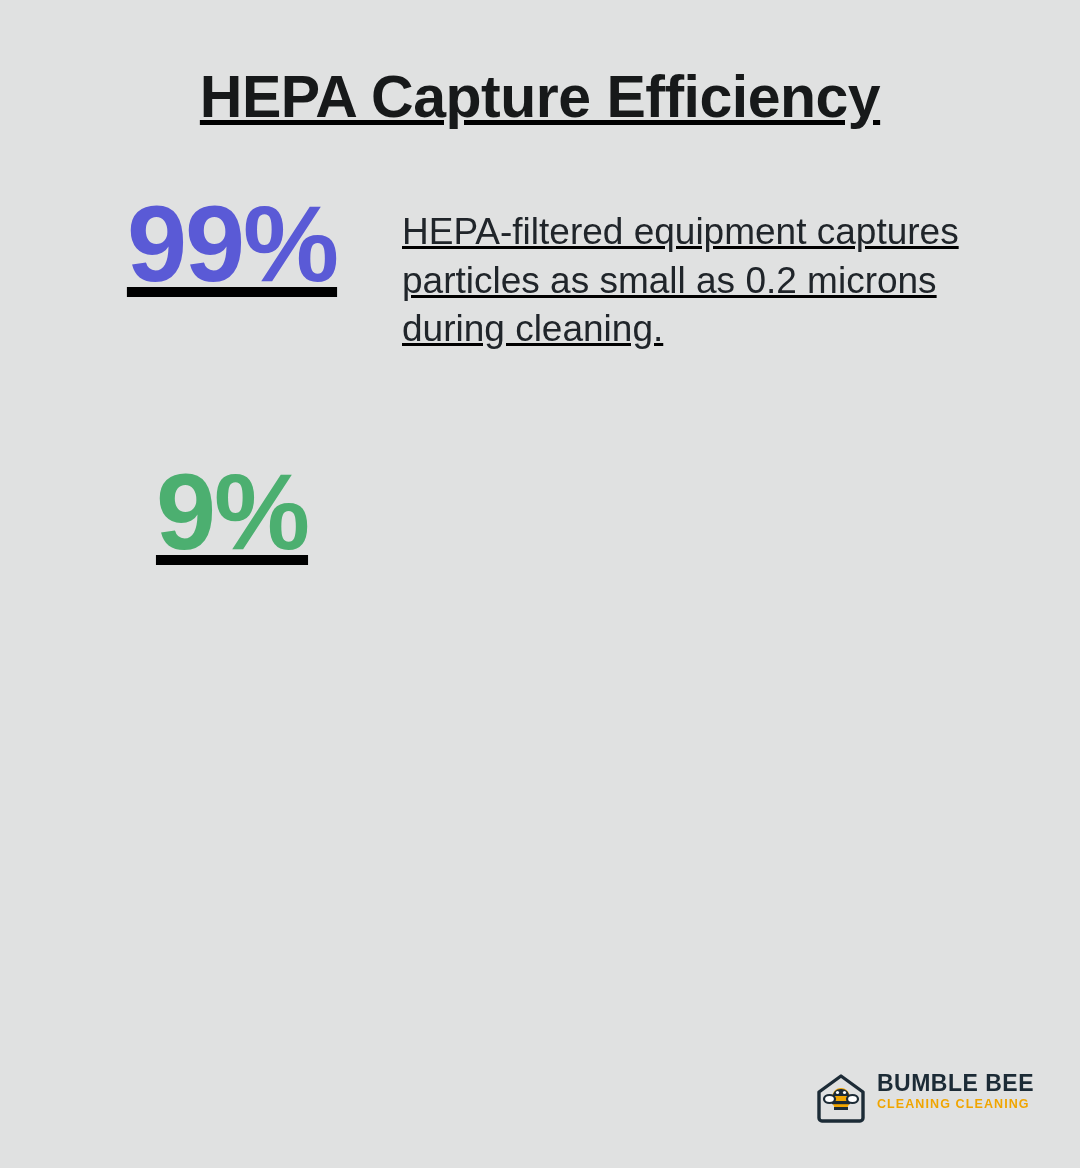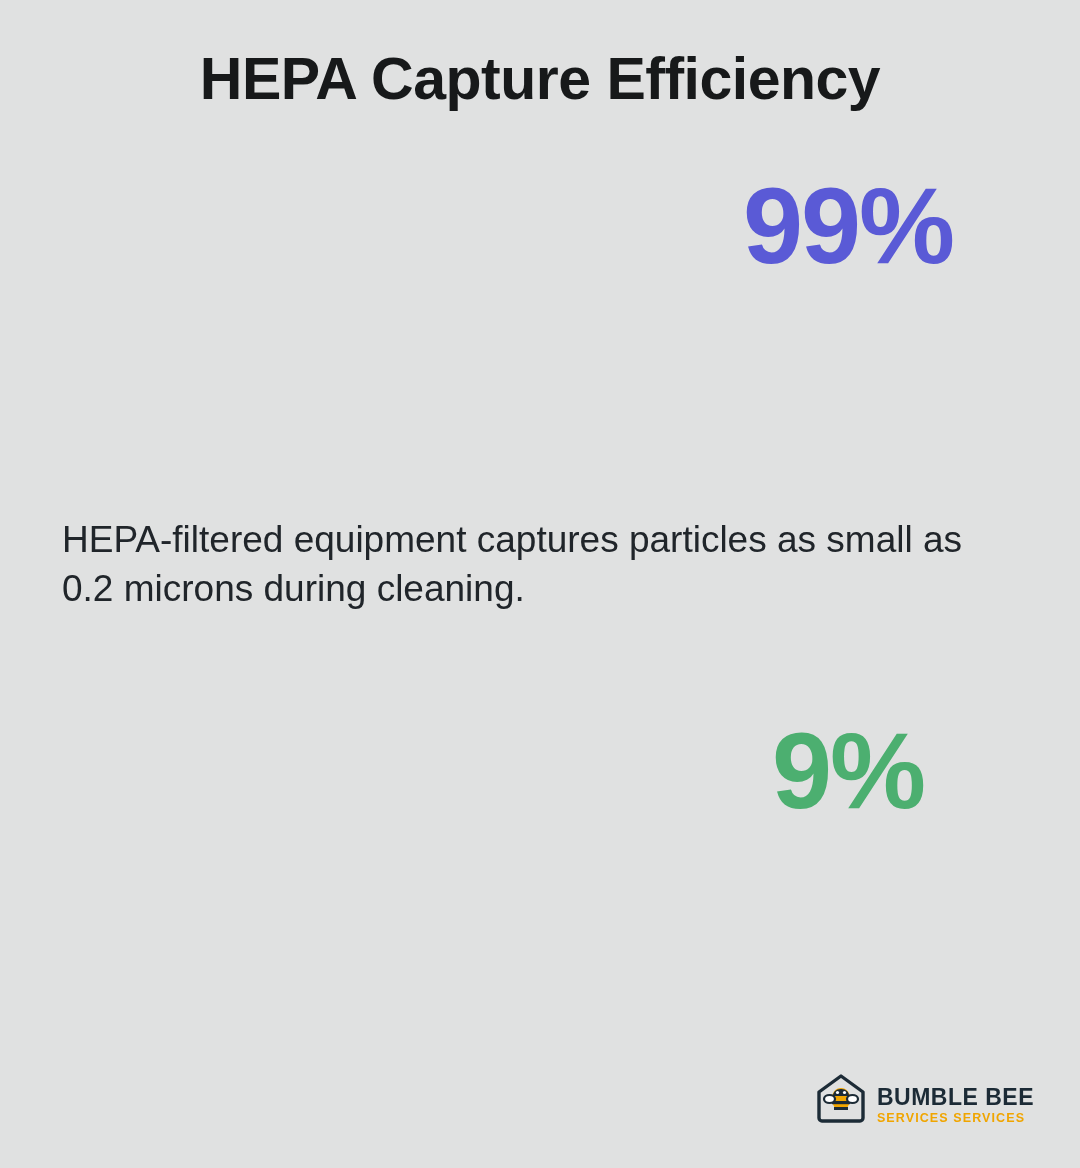--- a/index.html
+++ b/index.html
@@ -11,39 +11,39 @@
     height: 1168px;
     background: #e0e1e1;
     font-family: "Liberation Sans", sans-serif;
     overflow: hidden;
     position: relative;
   }
   .infographic {
     width: 1080px;
     height: 1168px;
     box-sizing: border-box;
-    padding: 48px 62px 40px 62px;
+    padding: 66px 62px 40px 62px;
     display: flex;
     flex-direction: column;
     position: relative;
+    text-decoration: underline;
   }
   .title {
     font-size: 59px;
     font-weight: bold;
     color: #17191a;
     text-align: center;
     letter-spacing: -0.5px;
     line-height: 1.08;
     margin: 0 0 74px 0;
   }
   .stat-row {
     display: flex;
-    align-items: flex-end;
+    align-items: flex-start;
     margin-bottom: 24px;
-    flex-direction: column;
   }
   .stat-row.second {
     margin-top: 94px;
   }
   .stat-value {
     width: 340px;
     flex: 0 0 340px;
     font-size: 108px;
     font-weight: bold;
     line-height: 1.0;
@@ -59,21 +59,21 @@
     line-height: 1.32;
     color: #20252a;
     padding-top: 4px;
     padding-right: 30px;
   }
   .logo {
     position: absolute;
     right: 46px;
     bottom: 44px;
     display: flex;
-    align-items: flex-end;
+    align-items: flex-start;
     gap: 10px;
   }
   .logo-mark {
     width: 52px;
     height: 52px;
     flex: 0 0 52px;
   }
   .logo-text {
     display: flex;
     flex-direction: column;
@@ -119,17 +119,17 @@
         <rect x="17" y="29" width="18" height="3.2" fill="#1c2b36"></rect>
         <rect x="19" y="35" width="14" height="3" fill="#1c2b36"></rect>
         <circle cx="22.5" cy="20.5" r="1.6" fill="#ffffff"></circle>
         <circle cx="29.5" cy="20.5" r="1.6" fill="#ffffff"></circle>
         <ellipse cx="14.5" cy="27" rx="5.5" ry="4" fill="#ffffff" stroke="#1c2b36" stroke-width="2.2"></ellipse>
         <ellipse cx="37.5" cy="27" rx="5.5" ry="4" fill="#ffffff" stroke="#1c2b36" stroke-width="2.2"></ellipse>
       </svg>
     </span>
     <span class="logo-text">
       <span class="logo-name">BUMBLE BEE</span>
-      <span class="logo-sub">SERVICES SERVICES</span>
+      <span class="logo-sub">CLEANING CLEANING</span>
     </span>
   </div>
 
 </div>
 
 </body></html>

